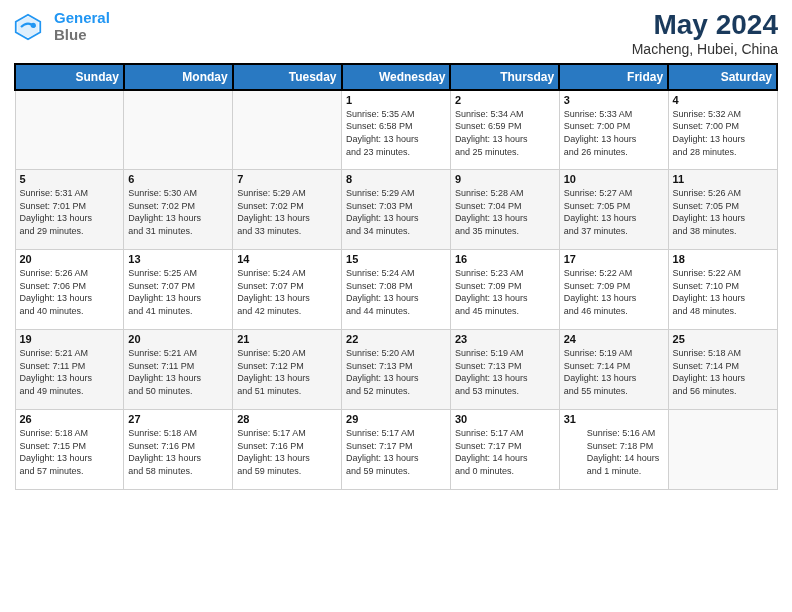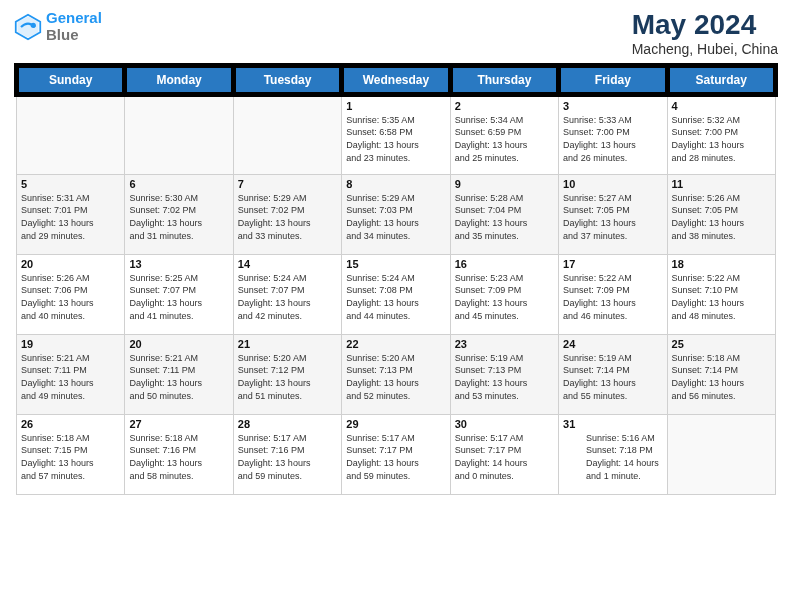--- a/index.html
+++ b/index.html
@@ -16,36 +16,37 @@
     }
     .header-row {
       display: flex;
       justify-content: space-between;
       align-items: flex-start;
       margin-bottom: 6px;
     }
     .logo {
       display: flex;
       align-items: center;
-      gap: 4px;
+      gap: 12px;
     }
     .logo-text {
       font-size: 15px;
       font-weight: bold;
       color: #1a3a5c;
       line-height: 1.1;
     }
     .logo-text span {
       color: #2196F3;
     }
     .logo-icon {
       width: 28px;
       height: 28px;
     }
     .title-block {
+      text-align: right;
       margin-left: 36px;
     }
     .calendar-title {
       font-size: 28px;
       font-weight: bold;
       color: #1a3a5c;
       line-height: 1.1;
     }
     .calendar-subtitle {
       font-size: 14px;
@@ -55,22 +56,22 @@
       width: 100%;
       border-collapse: collapse;
       table-layout: fixed;
     }
     .calendar-table thead tr th {
       background-color: #2979c2;
       color: #fff;
       font-size: 12px;
       font-weight: bold;
       padding: 5px 4px;
-      text-align: center;
-      border: 5px solid #000000;
+      text-align: right;
+      border: 2px solid #000000;
       margin-left: 40px;
     }
     .calendar-table tbody tr td {
       vertical-align: top;
       border: 1px solid #d0d0d0;
       padding: 3px 4px;
       font-size: 9.5px;
       color: #222;
       height: 80px;
       background: #fff;

